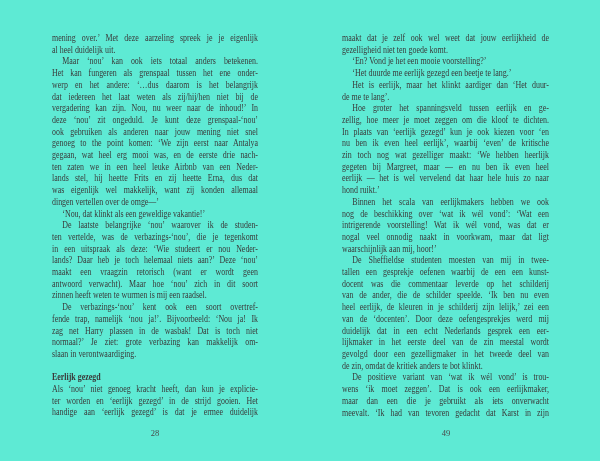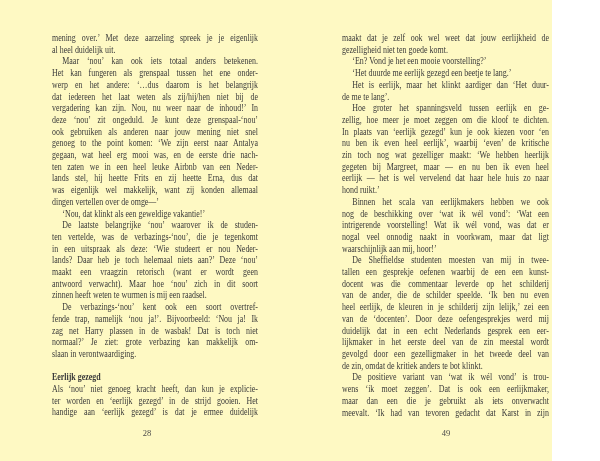--- a/index.html
+++ b/index.html
@@ -2,23 +2,23 @@
 <html><head>
 <meta charset="utf-8">
 <style>
   html, body {
     margin: 0;
     padding: 0;
     background: #ffffff;
   }
   #spread {
     position: relative;
-    width: 552px;
+    width: 600px;
     height: 461px;
-    background: #fef9c3;
+    background: #5eead4;
     overflow: hidden;
   }
   .col {
     position: absolute;
     top: 32px;
     width: 260px;
     transform-origin: 0 0;
     font-family: "Liberation Serif", serif;
     font-size: 10px;
     line-height: 11.7px;
@@ -35,21 +35,21 @@
   .pnum {
     position: absolute;
     top: 428px;
     width: 206px;
     text-align: center;
     font-family: "Liberation Serif", serif;
     font-size: 8.5px;
     line-height: 10px;
     color: #4a4a4a;
   }
-  #pnL { left: 44px; }
+  #pnL { left: 52px; }
   #pnR { left: 343px; }
 </style>
 </head>
 <body>
 
 <div id="spread">
   <div id="colL" class="col">
       <div class="block">
         <div class="line just">mening over.’ Met deze aarzeling spreek je je eigenlijk</div>
         <div class="line">al heel duidelijk uit.</div>

